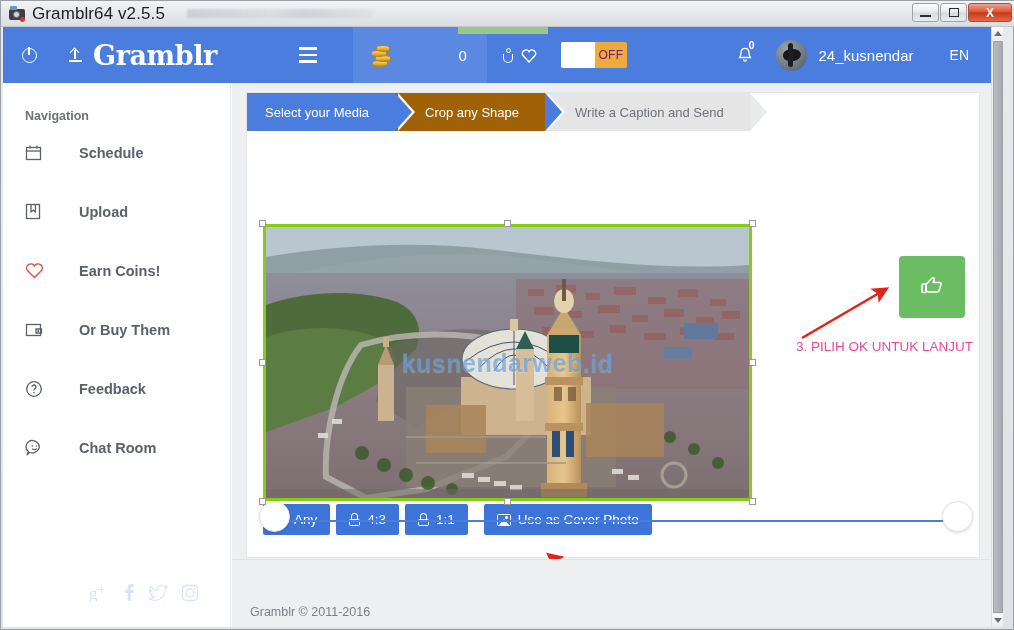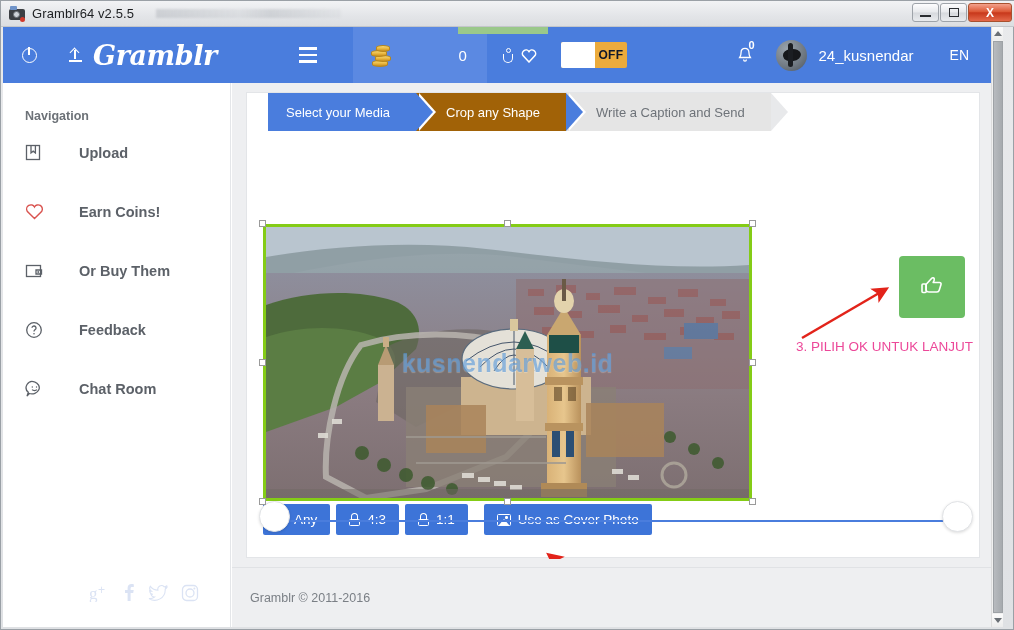--- a/index.html
+++ b/index.html
@@ -38,21 +38,21 @@
   }
   #app-icon .flash {
     position: absolute; left: 1px; top: 0px; width: 7px; height: 4px;
     background: #6f93c9; border-radius: 1px;
   }
   #app-icon .dot {
     position: absolute; right: 0px; bottom: 0px; width: 5px; height: 5px;
     background: #d0392b; border-radius: 50%;
   }
   #window-title {
-    font-size: 13px; color: #1d1f21; letter-spacing: 0.1px;
+    font-size: 17px; color: #1d1f21; letter-spacing: 0.1px;
     white-space: nowrap;
   }
   #title-ghost {
     margin-left: 22px; height: 9px; width: 185px;
     background: linear-gradient(90deg, rgba(160,165,172,.45), rgba(160,165,172,.18) 45%, rgba(160,165,172,.40) 62%, rgba(160,165,172,.10));
     filter: blur(1.2px); opacity: .8;
   }
   #win-buttons { position: absolute; right: 3px; top: 2px; display: flex; }
   .win-btn {
     width: 27px; height: 19px; margin-left: 1px;
@@ -117,21 +117,21 @@
   .up-ico { position: relative; width: 13px; height: 15px; }
   .up-ico .shaft { position: absolute; left: 5.5px; top: 2px; width: 1.7px; height: 9px; background:#fff; }
   .up-ico .head {
     position: absolute; left: 2.6px; top: 1px; width: 7px; height: 7px;
     border-left: 1.6px solid #fff; border-top: 1.6px solid #fff;
     transform: rotate(45deg);
   }
   .up-ico .base { position: absolute; left: 0; bottom: 1px; width: 13px; height: 1.6px; background:#fff; }
   #brand {
     font-family: "DejaVu Serif", serif;
-    font-style: italic; font-weight: bold;
+    font-weight: bold;
     font-size: 27px; letter-spacing: -0.4px;
     margin-left: 6px; color: #ffffff;
   }
   #nav-hamburger {
     margin-left: 78px; width: 26px; height: 56px;
     display: flex; flex-direction: column; align-items: center; justify-content: center; gap: 4px;
   }
   #nav-hamburger span { display: block; width: 18px; height: 2.6px; background: #ffffff; }
   #coins-cell {
     margin-left: 32px; width: 134px; height: 56px;
@@ -164,21 +164,21 @@
   .heart-ico svg { display:block; }
   #toggle-switch {
     margin-left: 24px; width: 66px; height: 26px;
     background: #ecab3c; border-radius: 2px;
     display: flex; align-items: center; position: relative;
   }
   #toggle-knob {
     width: 34px; height: 26px; background: #ffffff; border-radius: 2px 0 0 2px;
   }
   #toggle-label {
-    flex: 1; text-align: center; font-size: 12px; font-weight: bold; color: #0f172a;
+    flex: 1; text-align: center; font-size: 12px; font-weight: normal; color: #701a75;
     letter-spacing: .3px;
   }
   #nav-right { margin-left: auto; display: flex; align-items: center; height: 56px; }
   #bell-wrap { position: relative; width: 34px; height: 56px; display:flex; align-items:center; justify-content:center; }
   .bell-ico { position: relative; width: 14px; height: 16px; }
   #bell-badge {
     position: absolute; left: 20px; top: 12px; font-size: 11px; color: #ffffff; font-weight: 600;
   }
   #avatar {
     width: 31px; height: 31px; border-radius: 50%; margin-left: 14px;
@@ -234,21 +234,21 @@
     width: 734px; height: 466px;
     background: #ffffff;
     border: 1px solid #e3e5e8;
   }
   
   #steps { position: absolute; left: 0px; top: 0px; height: 38px; display: flex; }
   .step {
     position: relative; height: 38px; display: flex; align-items: center;
     font-size: 13px; padding-left: 18px; padding-right: 26px;
   }
-  .step.active { background: #4a7ddd; color: #ffffff; margin-left: 21px; }
+  .step.active { background: #4a7ddd; color: #ffffff; }
   .step.current { background: #a16207; color: #ffffff; }
   .step.todo { background: #e5e5e5; color: #6e7379; text-align: center; }
   .step .arrow {
     position: absolute; right: -17px; top: 0;
     width: 0; height: 0; z-index: 3;
     border-top: 19px solid transparent;
     border-bottom: 19px solid transparent;
     border-left: 17px solid #4a7ddd;
   }
   .step.todo .arrow { border-left-color: #e8e9eb; }
@@ -345,25 +345,25 @@
     position: absolute; top: 0px; width: 31px; height: 31px;
     border-radius: 50%; background: #ffffff;
     border: 1px solid #e1e3e6;
     box-shadow: 0 1px 3px rgba(0,0,0,0.13);
   }
   #handle-left { left: 9px; }
   #handle-right { left: 692px; }
 
   
   #footer {
-    position: absolute; left: 0; bottom: 0;
+    position: absolute; left: 0; bottom: 8px;
     width: 759px; height: 60px;
     background: #eeeff1;
     border-top: 1px solid #e0e2e5;
-    display: flex; align-items: center;
+    display: flex; align-items: flex-end;
   }
   #footer-text { margin-left: 18px; font-size: 12.5px; color: #7a7f85; }
 
   
   #scrollbar {
     position: absolute; right: 0; top: 0;
     width: 12px; height: 600px;
     background: #f0f0f0; border-left: 1px solid #dcdcdc;
   }
   .sb-arrow {
@@ -475,20 +475,30 @@
         </div>
         <div id="username">24_kusnendar</div>
         <div id="lang">EN</div>
       </div>
     </div>
 
     <div id="sidebar">
       <div id="nav-heading">Navigation</div>
 
 
+      <div class="side-item">
+        <div class="ico-box">
+          <svg width="17" height="17" viewBox="0 0 17 17">
+            <rect x="1.5" y="3.5" width="14" height="12" fill="none" stroke="#5c6168" stroke-width="1.3"></rect>
+            <path d="M1.5 7 H15.5" stroke="#5c6168" stroke-width="1.3"></path>
+            <path d="M5 1.5 V4.5 M12 1.5 V4.5" stroke="#5c6168" stroke-width="1.3"></path>
+          </svg>
+        </div>
+        <div class="side-label">Schedule</div>
+      </div>
 
       <div class="side-item">
         <div class="ico-box">
           <svg width="16" height="17" viewBox="0 0 16 17">
             <rect x="1.5" y="1.5" width="13" height="14" fill="none" stroke="#5c6168" stroke-width="1.3"></rect>
             <path d="M6 1.5 V9 L8.2 7.2 L10.4 9 V1.5" fill="none" stroke="#5c6168" stroke-width="1.3"></path>
           </svg>
         </div>
         <div class="side-label">Upload</div>
       </div>

